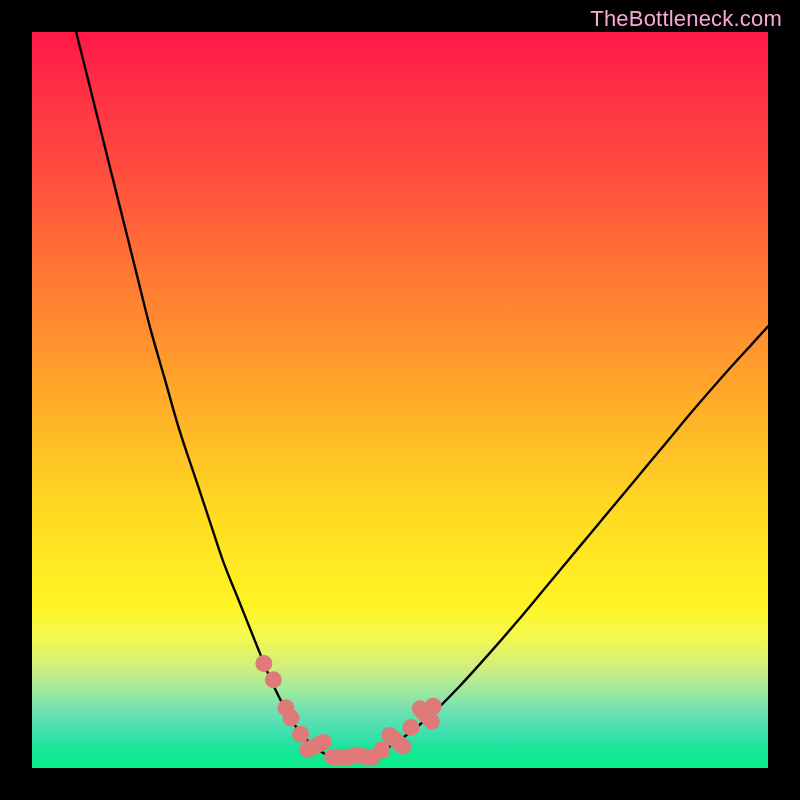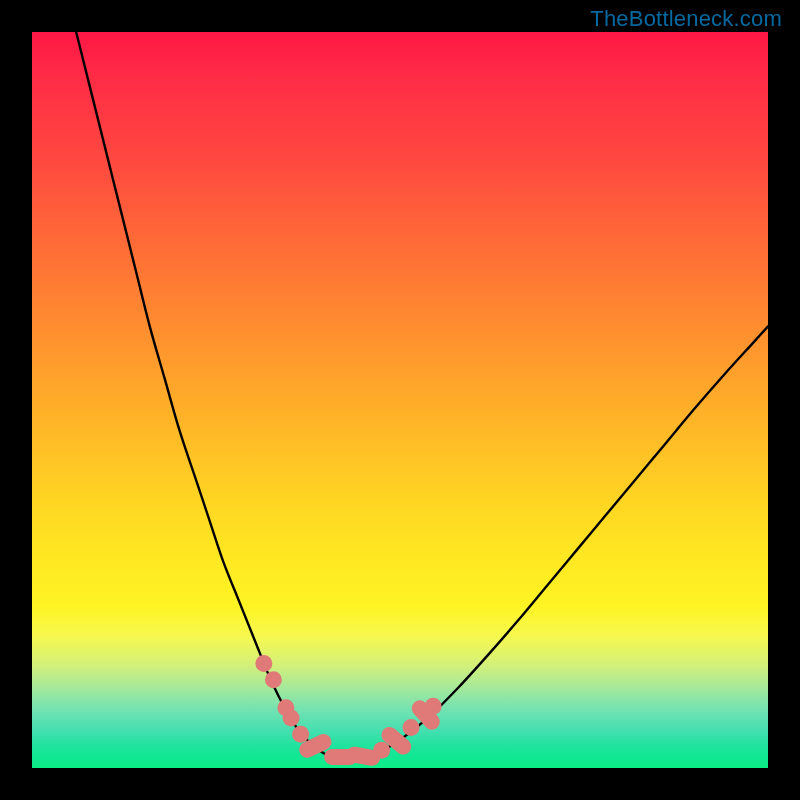--- a/index.html
+++ b/index.html
@@ -48,21 +48,21 @@
       #43dfb0 95%,
       #1fe39d 97%,
       #10e892 98.5%,
       #0ced86 100%
     );
   }
   .watermark {
     position: absolute;
     top: 6px;
     right: 18px;
-    color: #0369a1;
+    color: #f9a8d4;
     font-size: 22px;
     font-weight: 500;
     letter-spacing: 0.2px;
   }
   svg.curve {
     position: absolute;
     inset: 0;
   }
 </style>
 </head>

